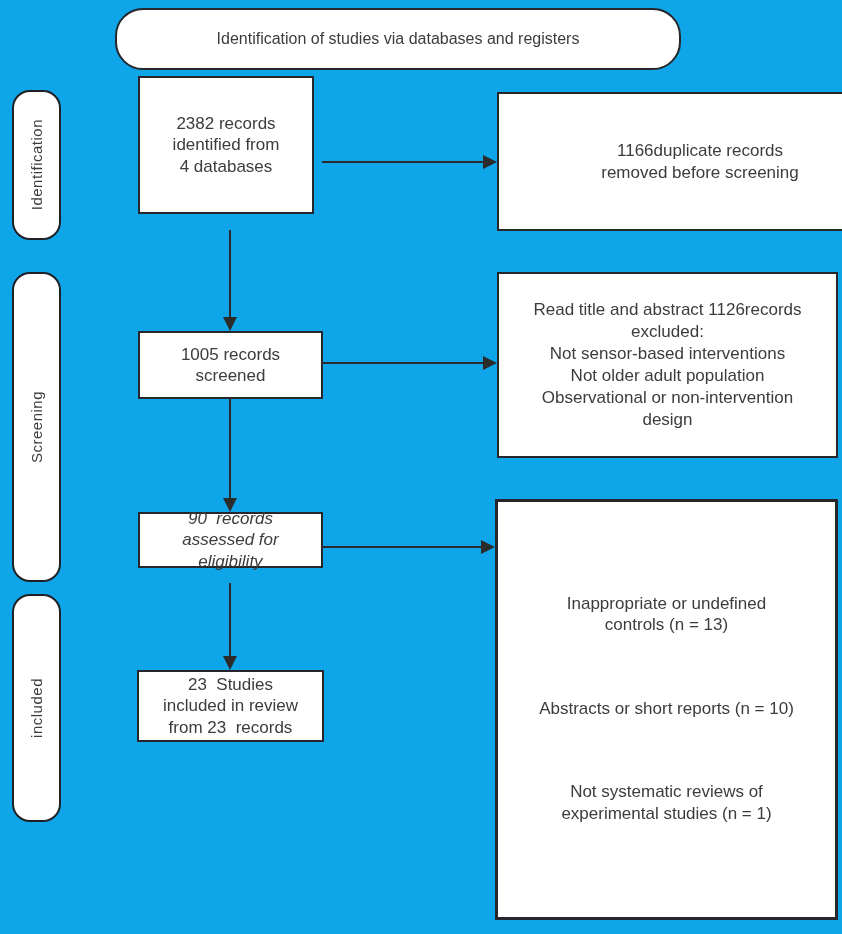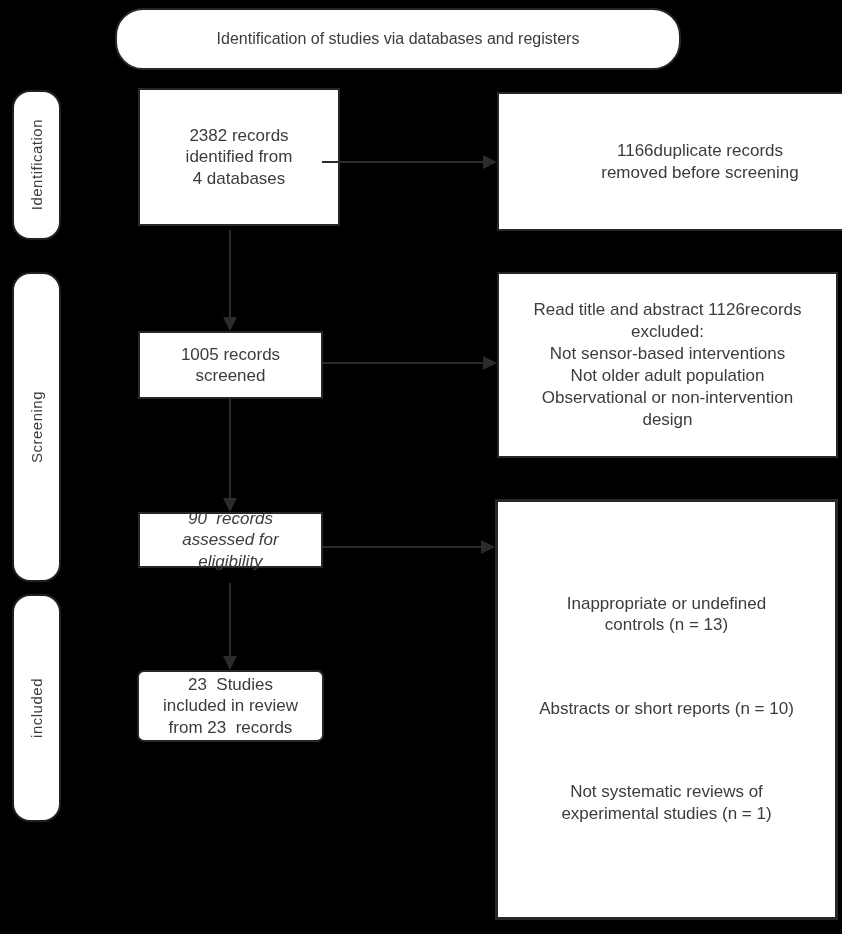--- a/index.html
+++ b/index.html
@@ -1,21 +1,21 @@
 <!DOCTYPE html>
 <html><head>
 <meta charset="utf-8">
 <style>
   * { margin: 0; padding: 0; box-sizing: border-box; }
   html, body { background: #ffffff; }
   .canvas {
     position: relative;
     width: 842px;
     height: 934px;
-    background: #000000;
+    background: #0ea5e9;
     font-family: "Liberation Sans", sans-serif;
     color: #3f3f3f;
     overflow: hidden;
   }
   .banner {
     position: absolute;
     left: 115px; top: 8px; width: 566px; height: 62px;
     border: 2px solid #25272c;
     border-radius: 28px;
     display: flex; align-items: center; justify-content: center;
@@ -45,24 +45,24 @@
     position: absolute;
     border: 2px solid #25272c;
     background: #ffffff;
     display: flex; align-items: center; justify-content: center;
     text-align: center;
     font-size: 17px;
     line-height: 1.25;
     color: #3c3c3c;
     white-space: pre-wrap;
   }
-  .box-identified { left: 138px; top: 88px;  width: 202px; height: 138px; }
+  .box-identified { left: 138px; top: 76px;  width: 176px; height: 138px; }
   .box-screened   { left: 138px; top: 331px; width: 185px; height: 68px; }
   .box-assessed   { left: 138px; top: 512px; width: 185px; height: 56px; font-style: italic; }
-  .box-included   { left: 137px; top: 670px; width: 187px; height: 72px; padding: 9px; border-radius: 7px; }
+  .box-included   { left: 137px; top: 670px; width: 187px; height: 72px; padding: 9px; }
   .box-duplicates { left: 497px; top: 92px;  width: 406px; height: 139px; }
   .box-ta-excluded{ left: 497px; top: 272px; width: 341px; height: 186px; padding: 6px; line-height: 1.3; }
   .box-exclusions {
     left: 495px; top: 499px; width: 343px; height: 421px;
     border-width: 3px;
     display: block;
     padding-top: 48px;
   }
   .excl-item {
     text-align: center;

